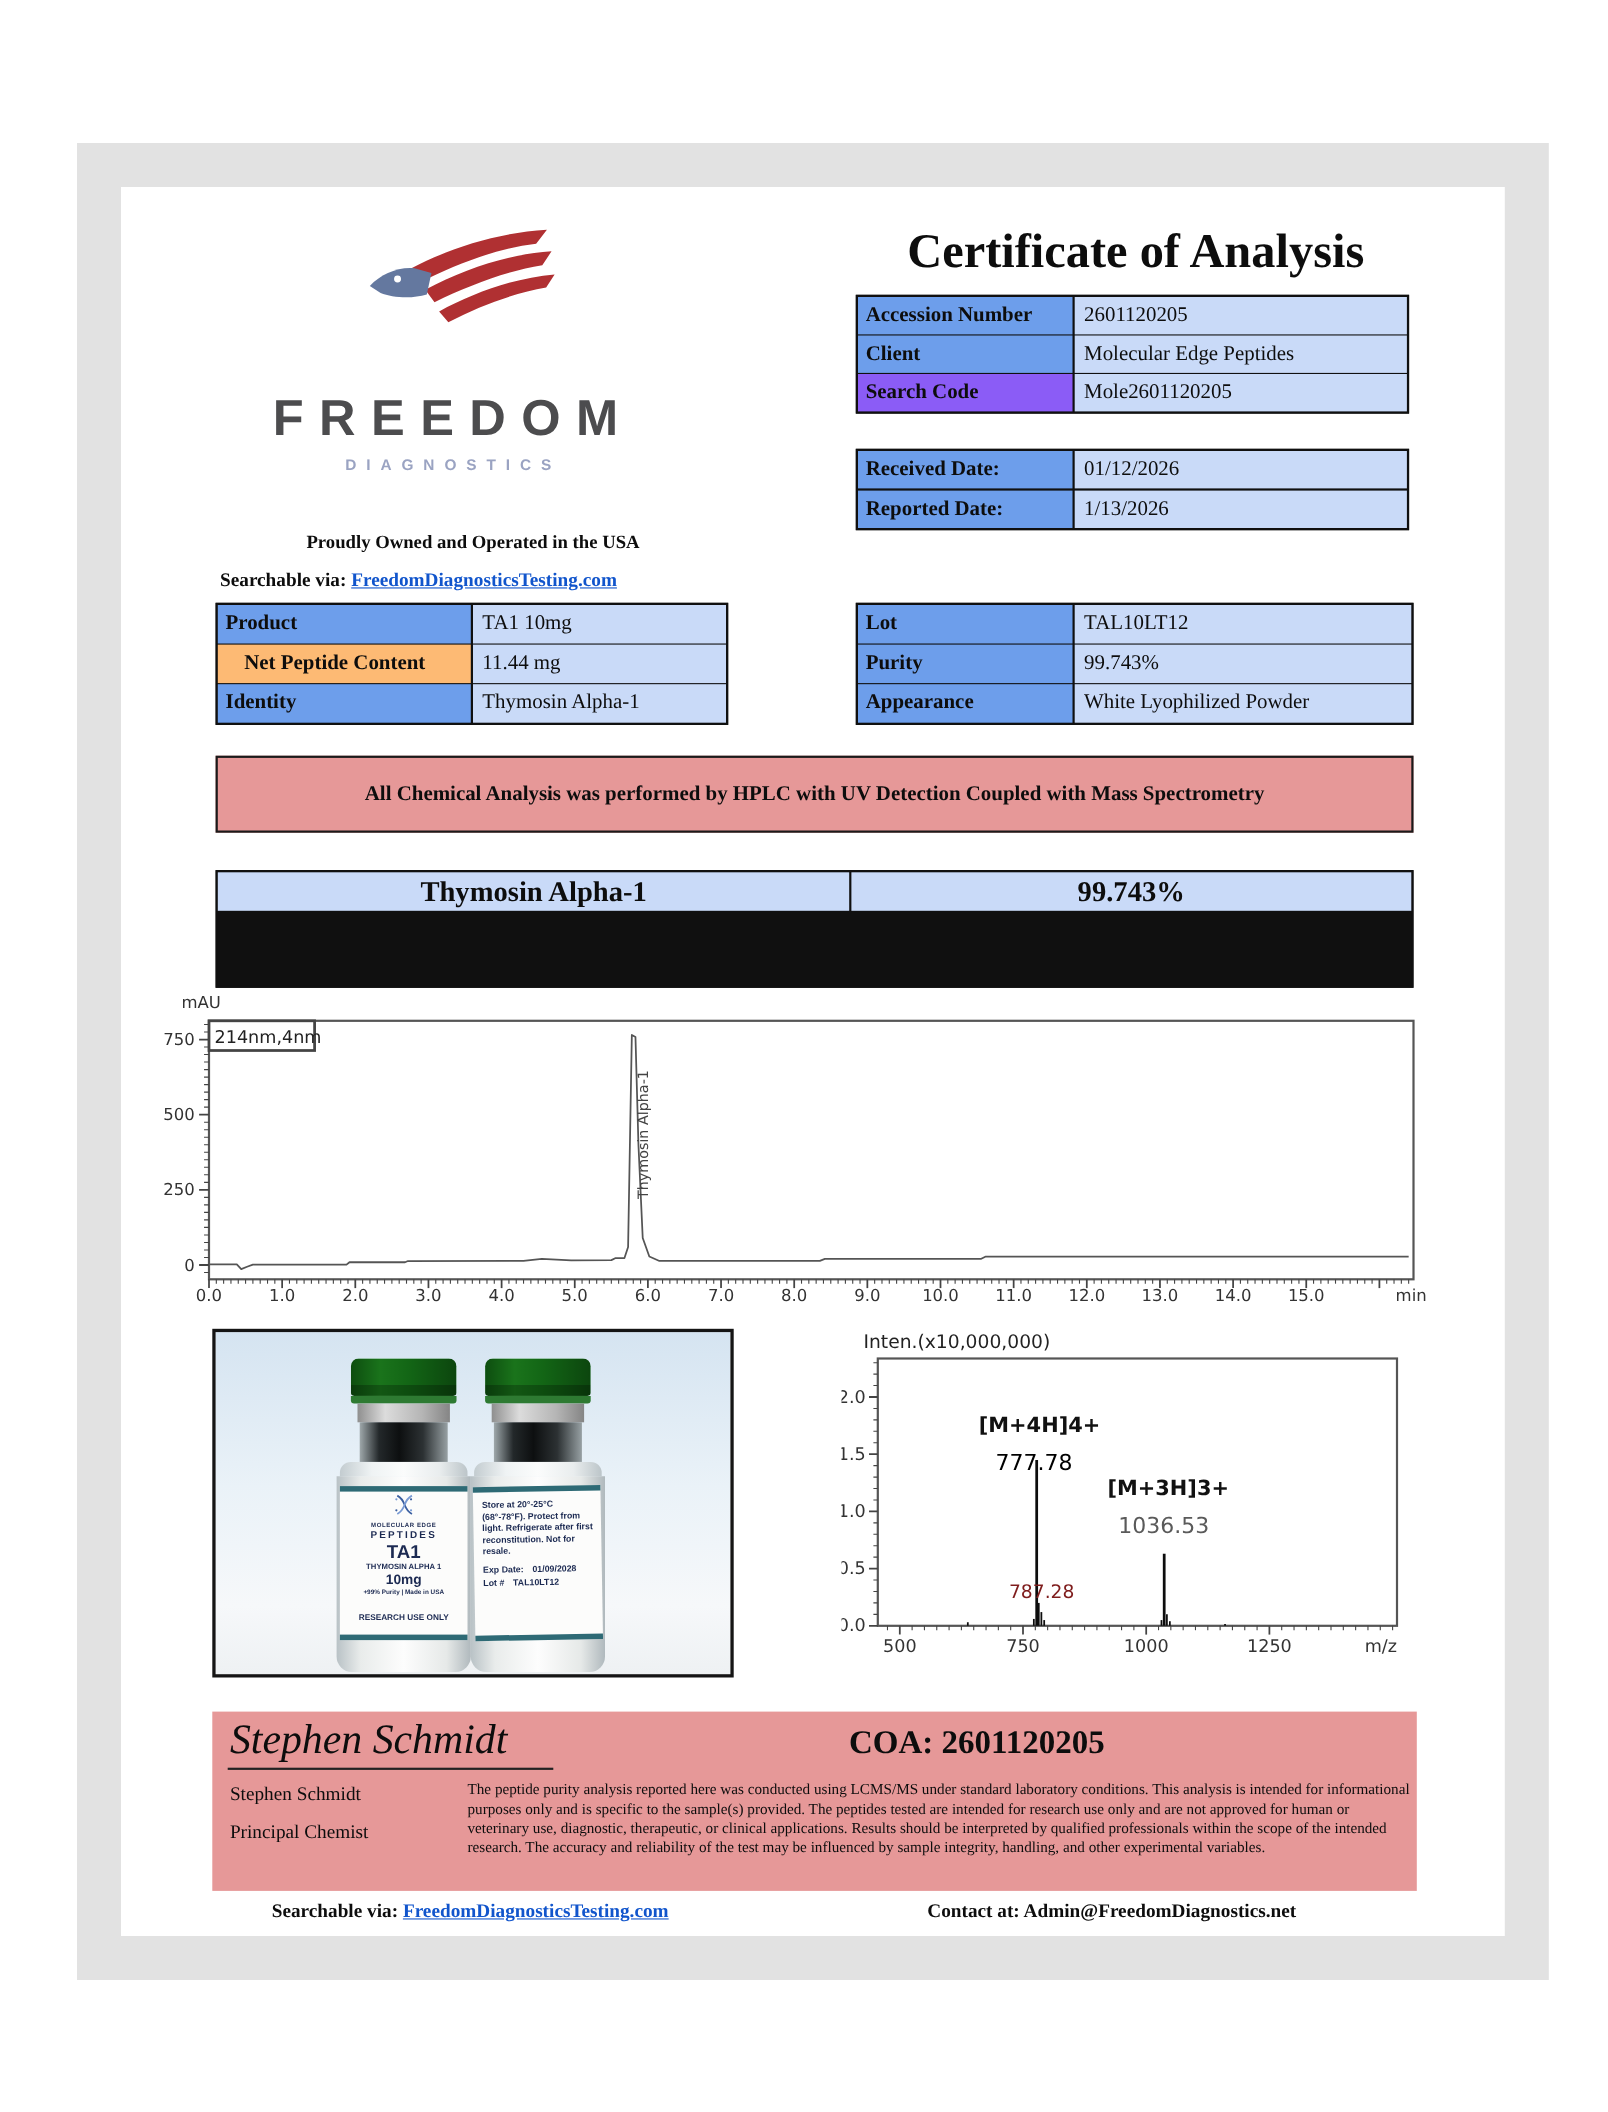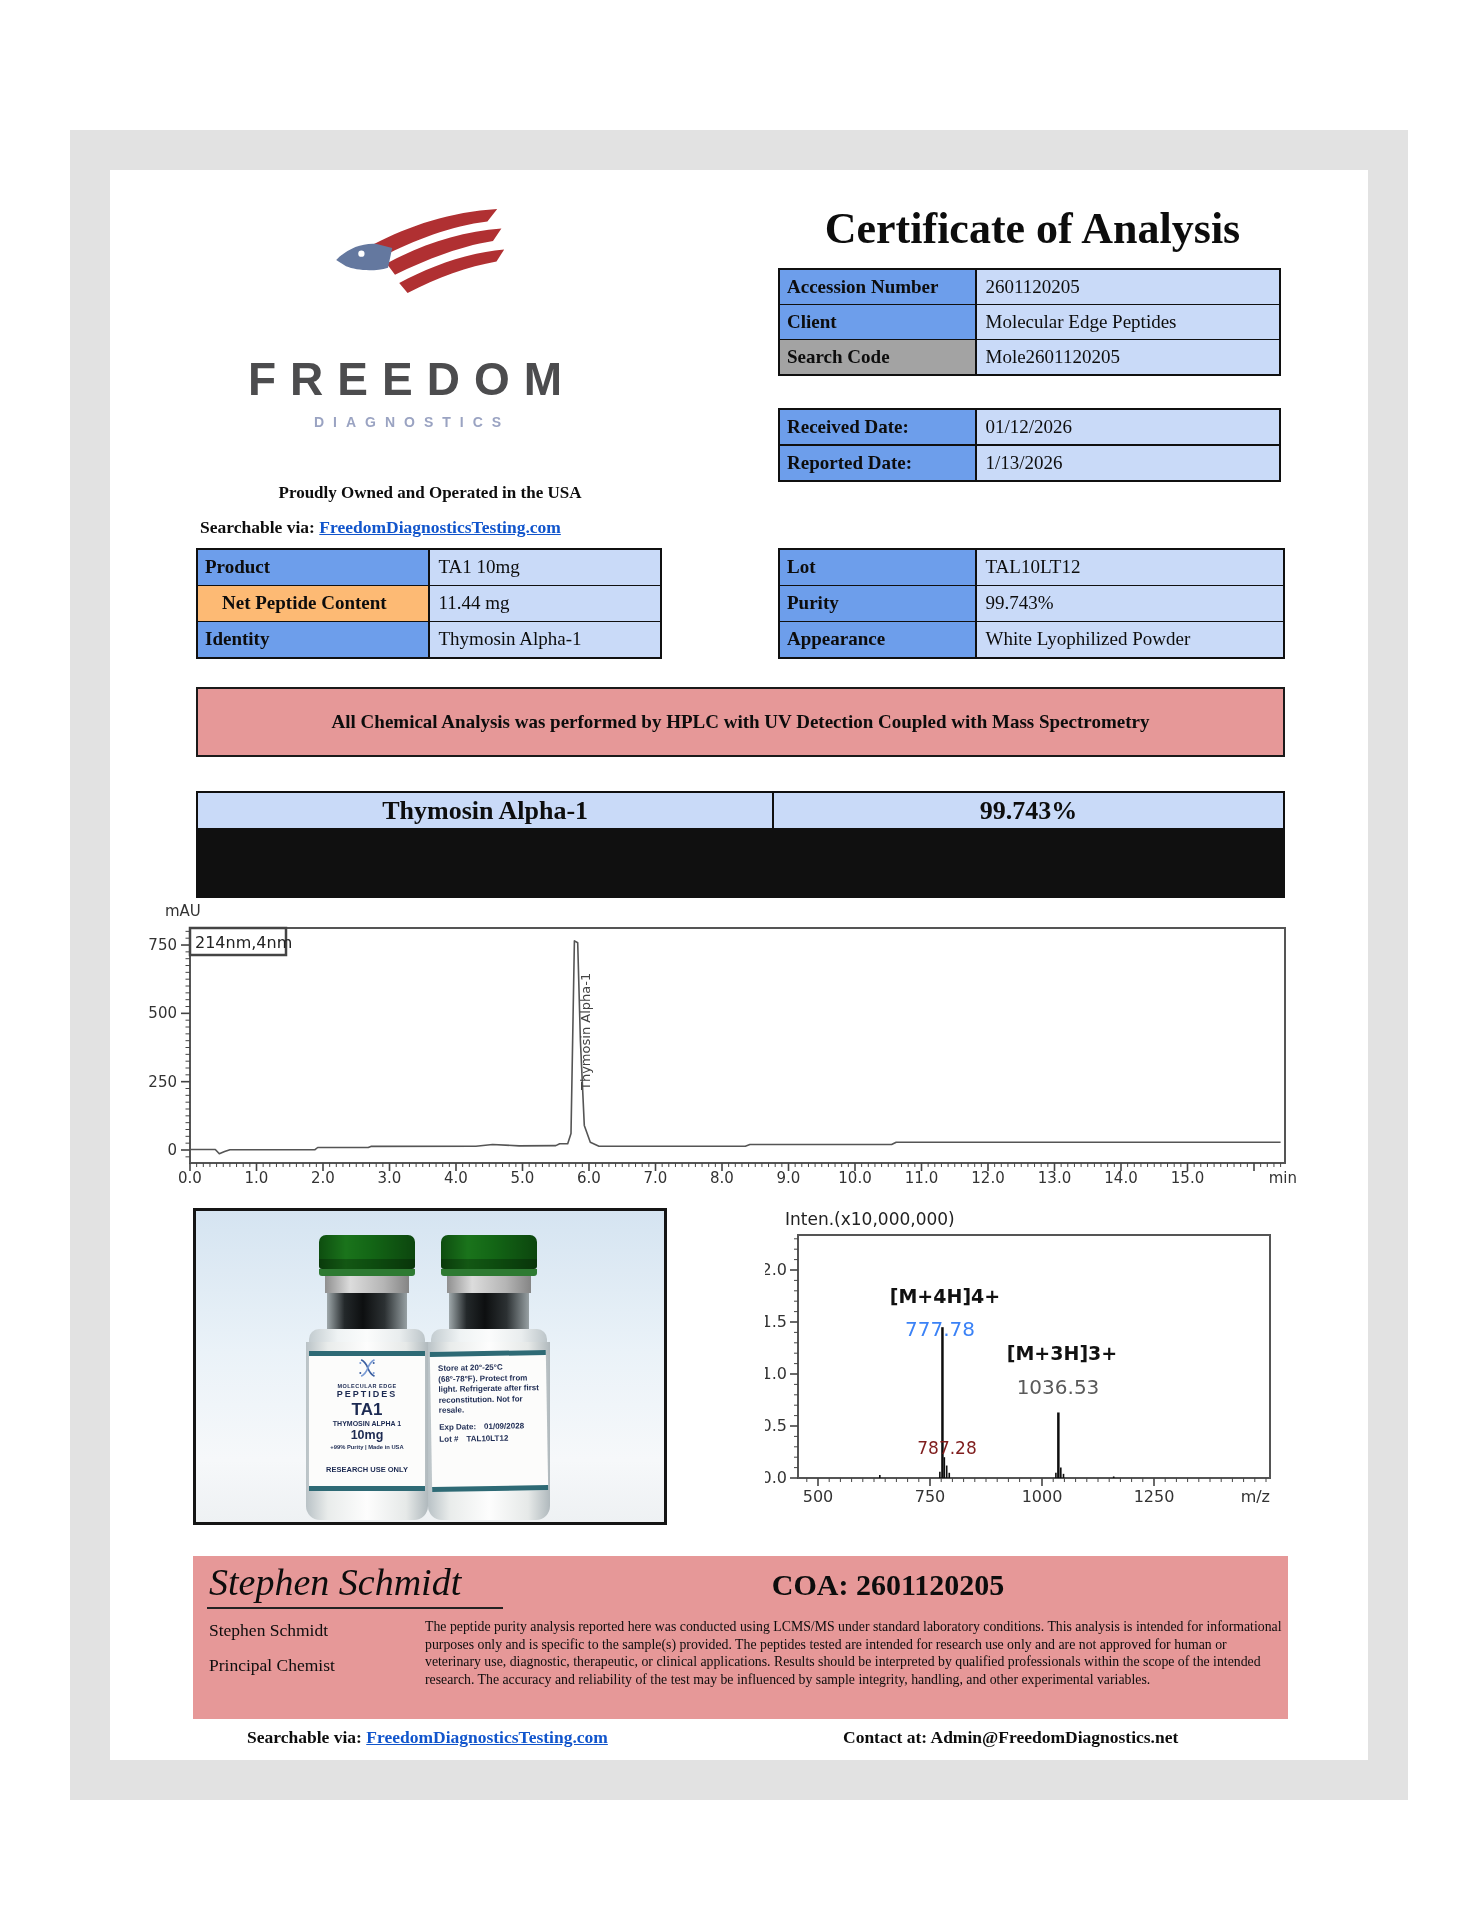--- a/index.html
+++ b/index.html
@@ -31,21 +31,21 @@
   #mass-table { position:absolute; left:196px; top:791px; width:1089px; display:grid; grid-template-columns:53fr 47fr; grid-template-rows:35px 66px; border:2px solid #101010; background:#101010; gap:1.5px; }
   #mass-table > div { display:flex; align-items:center; justify-content:center; }
   #mass-table .mh { background:#ffffff; font-weight:bold; font-size:19px; }
   #mass-table .md { font-weight:bold; font-size:26px; }
   
   #chrom-wrap { position:absolute; left:135px; top:900px; width:1165px; height:300px; }
   #peak-label { position:absolute; left:578px; top:926px; height:164px; writing-mode:vertical-rl; transform:rotate(180deg); font-family:"DejaVu Sans", sans-serif; font-size:13px; color:#444; }
   #ms-wrap { position:absolute; left:765px; top:1205px; width:545px; height:335px; }
   .ms-ann { position:absolute; font-family:"DejaVu Sans", sans-serif; text-align:center; }
   #ann-p1c { left:105px; top:80px;  width:150px; font-weight:bold; font-size:19px; color:#111; }
-  #ann-p1m { left:100px; top:112px; width:150px; font-size:20px; color:#3b82f6; }
+  #ann-p1m { left:100px; top:112px; width:150px; font-size:20px; color:#000000; }
   #ann-p2c { left:222px; top:137px; width:150px; font-weight:bold; font-size:19px; color:#111; }
   #ann-p2m { left:218px; top:170px; width:150px; font-size:20px; color:#5a5a5a; }
   #ann-p3m { left:122px; top:233px; width:120px; font-size:17px; color:#7f1d1d; }
   
   #vial-frame { position:absolute; left:193px; top:1208px; width:474px; height:317px; border:3px solid #151515; background:linear-gradient(180deg,#d5e4f1,#eaf2f8 45%,#f6f8fa 80%,#eef1f3); overflow:hidden; }
   .vial { position:absolute; top:24px; width:122px; }
   #vial-left { left:110px; } #vial-right { left:232px; }
   .cap { width:96px; height:34px; margin:0 auto; border-radius:7px 7px 3px 3px;
          background:linear-gradient(90deg,#2e7a32,#5ab659 28%,#41a046 55%,#2a6e2e), linear-gradient(180deg,#4aa24e 70%,#357a38 70%);
          background-blend-mode:multiply; }
@@ -93,21 +93,21 @@
 <div id="tagline">Proudly Owned and Operated in the USA</div>
 <div id="searchable-top" class="searchline"><span>Searchable via:</span> <a href="#" class="doclink" style="color: rgb(17, 85, 204);">FreedomDiagnosticsTesting.com</a></div>
 
 <div id="doc-title">Certificate of Analysis</div>
 
 <div id="info-table" class="kv">
   <div class="k hcell" style="background: rgb(109, 158, 235);">Accession Number</div>
     <div class="v vcell" style="background: rgb(201, 218, 248);">2601120205</div>
   <div class="k hcell" style="background: rgb(109, 158, 235);">Client</div>
     <div class="v vcell" style="background: rgb(201, 218, 248);">Molecular Edge Peptides</div>
-  <div class="k hcell" style="background: #a3a3a3;">Search Code</div>
+  <div class="k hcell" style="background: #8b5cf6;">Search Code</div>
     <div class="v vcell" style="background: rgb(201, 218, 248);">Mole2601120205</div>
 </div>
 <div id="dates-table" class="kv">
   <div class="k hcell" style="background: rgb(109, 158, 235);">Received Date:</div>
     <div class="v vcell" style="background: rgb(201, 218, 248);">01/12/2026</div>
   <div class="k hcell" style="background: rgb(109, 158, 235);">Reported Date:</div>
     <div class="v vcell" style="background: rgb(201, 218, 248);">1/13/2026</div>
 </div>
 <div id="product-table" class="kv">
   <div class="k hcell" style="background: rgb(109, 158, 235);">Product</div>

